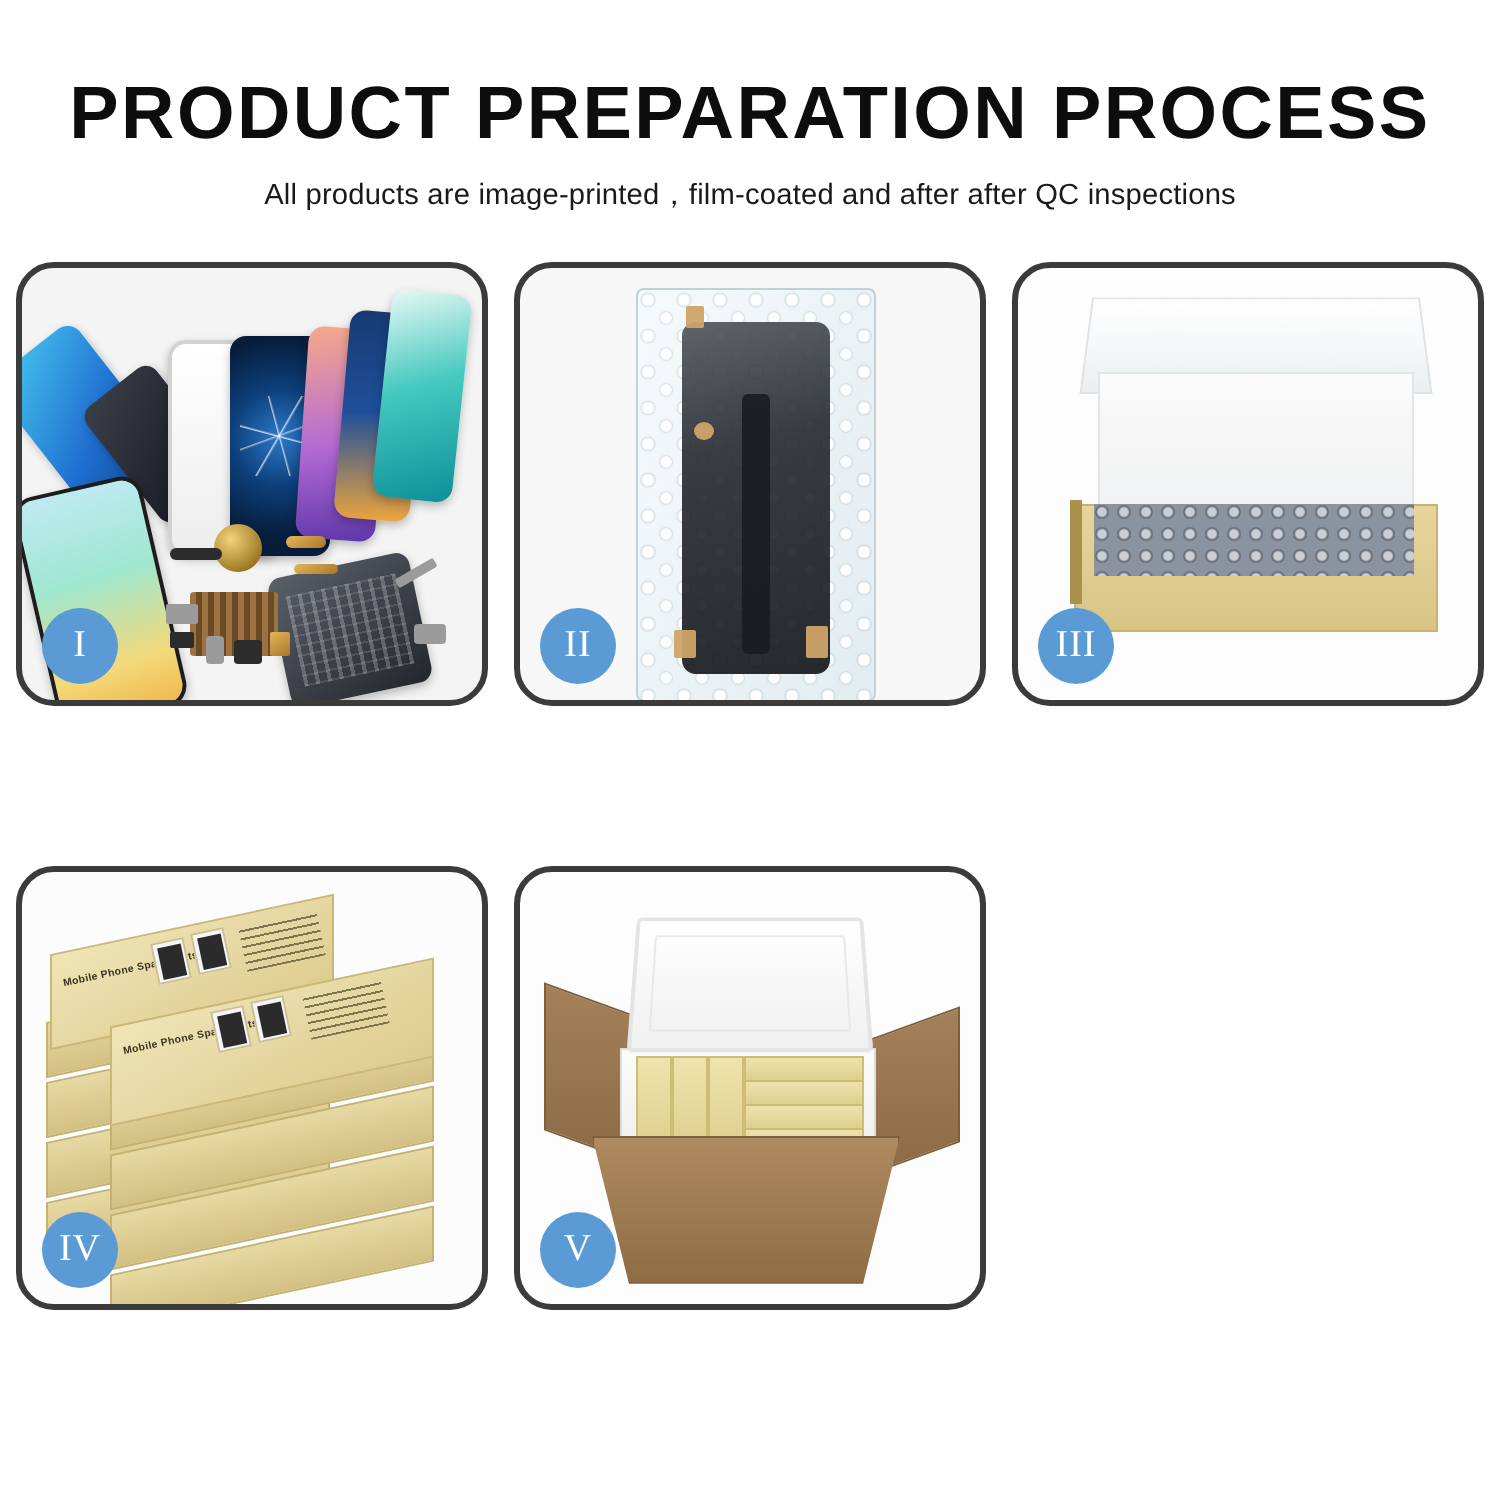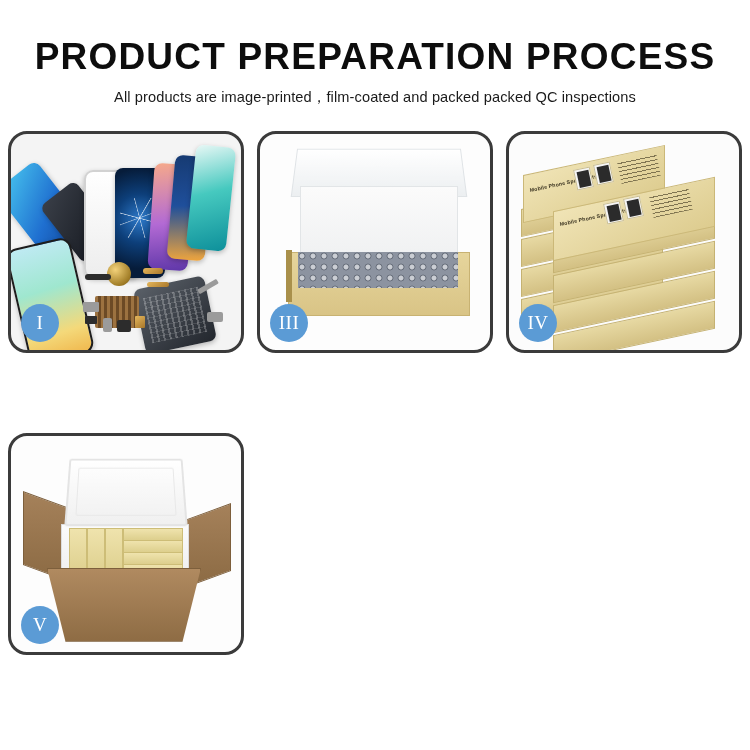--- a/index.html
+++ b/index.html
@@ -262,21 +262,21 @@
   }
   .c-tape{position:absolute;background:#8f6f4a;opacity:.85;}
 </style>
 </head>
 <body>
 
 <div class="page">
 
   <div class="header">
     <div class="title">PRODUCT PREPARATION PROCESS</div>
-    <div class="subtitle">All products are image-printed，film-coated and packed packed QC inspections</div>
+    <div class="subtitle">All products are image-printed，film-coated and after after QC inspections</div>
   </div>
 
   <div class="grid">
 
     <div class="panel p1">
       <div class="scene">
         <div class="ph ph-blue"></div>
         <div class="ph ph-black"></div>
         <div class="ph ph-white"></div>
         <div class="ph ph-crack"></div>
@@ -294,20 +294,33 @@
         <div class="chip dark" style="left:74px;top:182px;width:12px;height:8px;"></div>
         <div class="chip grey" style="left:92px;top:184px;width:9px;height:14px;border-radius:2px;"></div>
         <div class="chip dark" style="left:106px;top:186px;width:14px;height:12px;border-radius:2px;"></div>
         <div class="chip gold" style="left:124px;top:182px;width:10px;height:12px;"></div>
         <div class="chip grey" style="left:196px;top:178px;width:16px;height:10px;border-radius:2px;"></div>
         <div class="chip grey" style="left:186px;top:150px;width:22px;height:5px;transform:rotate(-30deg);"></div>
       </div>
       <div class="badge">I</div>
     </div>
 
+    <div class="panel p2">
+      <div class="scene">
+        <div class="bubble-bag">
+          <div class="screen-in"></div>
+          <div class="flex-strip"></div>
+          <div class="tape" style="left:24px;top:8px;width:9px;height:11px;"></div>
+          <div class="tape" style="left:28px;top:66px;width:10px;height:9px;border-radius:50%;"></div>
+          <div class="tape" style="left:18px;top:170px;width:11px;height:14px;"></div>
+          <div class="tape" style="left:84px;top:168px;width:11px;height:16px;"></div>
+        </div>
+      </div>
+      <div class="badge">II</div>
+    </div>
 
     <div class="panel p3">
       <div class="scene">
         <div class="lid-foam"></div>
         <div class="foam-face"></div>
         <div class="box-open"></div>
         <div class="box-inner"></div>
         <div class="box-lipL"></div>
       </div>
       <div class="badge">III</div>

